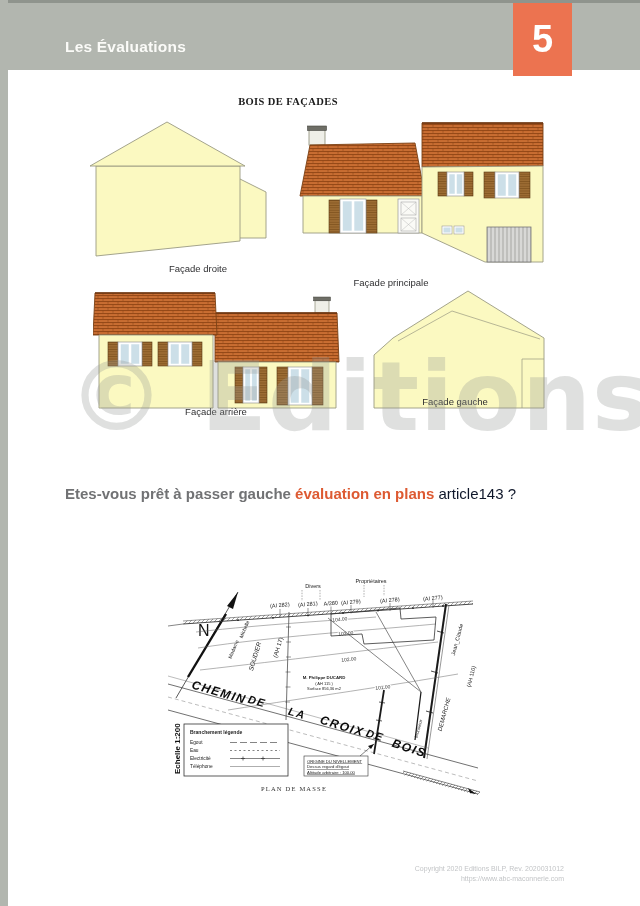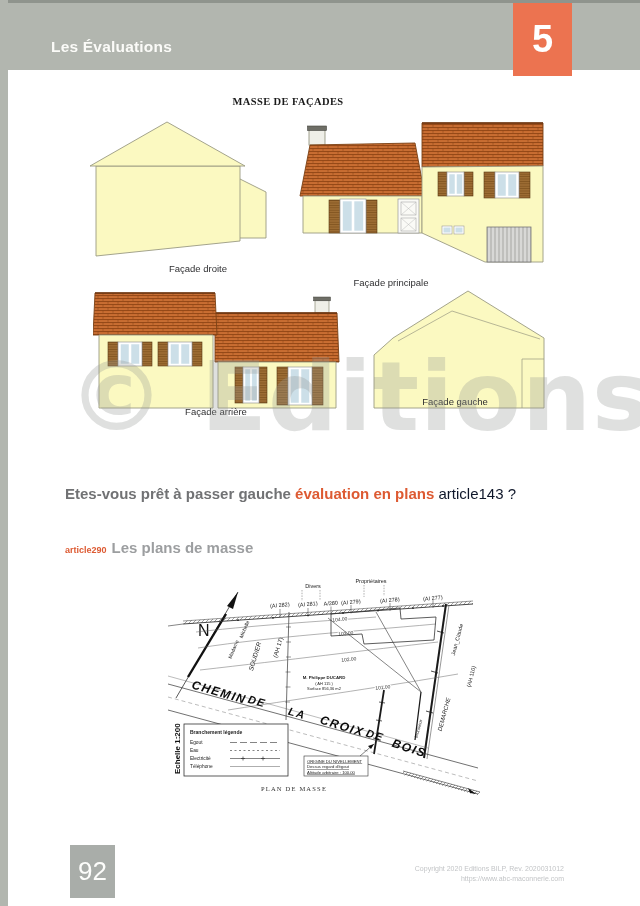--- a/index.html
+++ b/index.html
@@ -2,21 +2,21 @@
 <html><head>
 <meta charset="utf-8">
 <style>
   html,body{margin:0;padding:0;background:#fff;}
   #page{position:relative;width:640px;height:906px;background:#ffffff;overflow:hidden;
         font-family:"Liberation Sans",sans-serif;}
   
   #topbar{position:absolute;left:0;top:0;width:640px;height:3px;background:#8f948d;}
   #header{position:absolute;left:0;top:3px;width:640px;height:67px;background:#b2b6af;}
   #leftstrip{position:absolute;left:0;top:0;width:8px;height:906px;background:#b2b6af;}
-  #header-title{position:absolute;left:51px;top:38px;font-size:15.5px;font-weight:bold;
+  #header-title{position:absolute;left:65px;top:38px;font-size:15.5px;font-weight:bold;
         color:#fbfbf8;letter-spacing:0.2px;text-align:right;}
   #chapter-box{position:absolute;left:513px;top:3px;width:59px;height:73px;background:#ec7350;
         color:#fff;font-size:38px;font-weight:bold;text-align:center;line-height:73px;}
   
   #plan-facades-title{position:absolute;left:188px;top:96px;width:200px;text-align:center;
         font-family:"Liberation Serif",serif;font-weight:bold;font-size:10.5px;
         letter-spacing:0.4px;color:#1a1a1a;}
   .fig{position:absolute;}
   .fig-label{position:absolute;width:140px;text-align:center;font-size:9.5px;font-weight:normal;color:#2f2f31;}
   
@@ -68,21 +68,21 @@
       </pattern>
     </defs>
   </svg>
 
   <div id="topbar"></div>
   <div id="header"></div>
   <div id="leftstrip"></div>
   <div id="header-title">Les Évaluations</div>
   <div id="chapter-box">5</div>
 
-  <div id="plan-facades-title">MASSE DE FAÇADES</div>
+  <div id="plan-facades-title">BOIS DE FAÇADES</div>
 
   <div class="fig" style="left:88px;top:118px;">
     <svg width="180" height="146" viewBox="0 0 180 146">
       <g stroke="#9a9a82" stroke-width="0.9" fill="#fbf9c1">
         <polygon points="150,60 178,74 178,120 150,120"></polygon>
         <polygon points="8,48 152,48 152,123 8,138"></polygon>
         <polygon points="2,48 79,4 157,48"></polygon>
       </g>
     </svg>
   </div>
@@ -198,23 +198,20 @@
     </svg>
   </div>
   <div class="fig-label" style="left:385px;top:396px;">Façade gauche</div>
 
   <div id="wm1" class="wm">© Editions</div>
 
   <div id="question">
     <span class="q-prefix">Etes-vous prêt à passer gauche </span><span class="q-highlight">évaluation en plans</span><span class="q-suffix"> article143 ?</span>
   </div>
 
-  <div id="section-line">
-    <span class="sec-ref">article290</span><span class="sec-title">Les plans de masse</span>
-  </div>
 
   <svg id="siteplan" width="312" height="228" viewBox="0 0 312 228">
 
     <g>
       <line x1="8" y1="126" x2="70" y2="20" stroke="#111" stroke-width="0.7"></line>
       <line x1="20" y1="105" x2="58" y2="42" stroke="#111" stroke-width="2.4"></line>
       <polygon points="70,20 59,34 65,37" fill="#111"></polygon>
       <text x="30" y="64" font-size="16" fill="#111">N</text>
     </g>
 
@@ -364,19 +361,18 @@
       <rect x="136" y="184" width="64" height="20" fill="#fff" stroke="#333" stroke-width="0.6"></rect>
       <text x="139" y="190.5" font-size="4.2" fill="#222" text-decoration="underline">ORIGINE DU NIVELLEMENT</text>
       <text x="139" y="196" font-size="4.2" fill="#222" text-decoration="underline">Dessus regard d'égout</text>
       <text x="139" y="201.5" font-size="4.2" fill="#222" text-decoration="underline">Altitude arbitraire : 100.00</text>
       <line x1="192" y1="184" x2="206" y2="172" stroke="#333" stroke-width="0.6"></line>
       <polygon points="206,172 200,174 203,177" fill="#111"></polygon>
     </g>
     <text x="126" y="219" class="serif-text" font-size="6.5" letter-spacing="1.2" fill="#333" text-anchor="middle">PLAN DE MASSE</text>
   </svg>
 
-  <div id="page-badge">92</div>
   <div id="copyright">
     <div>Copyright 2020 Editions BILP, Rev. 2020031012</div>
     <div>https://www.abc-maconnerie.com</div>
   </div>
 
 </div>
 
 </body></html>

